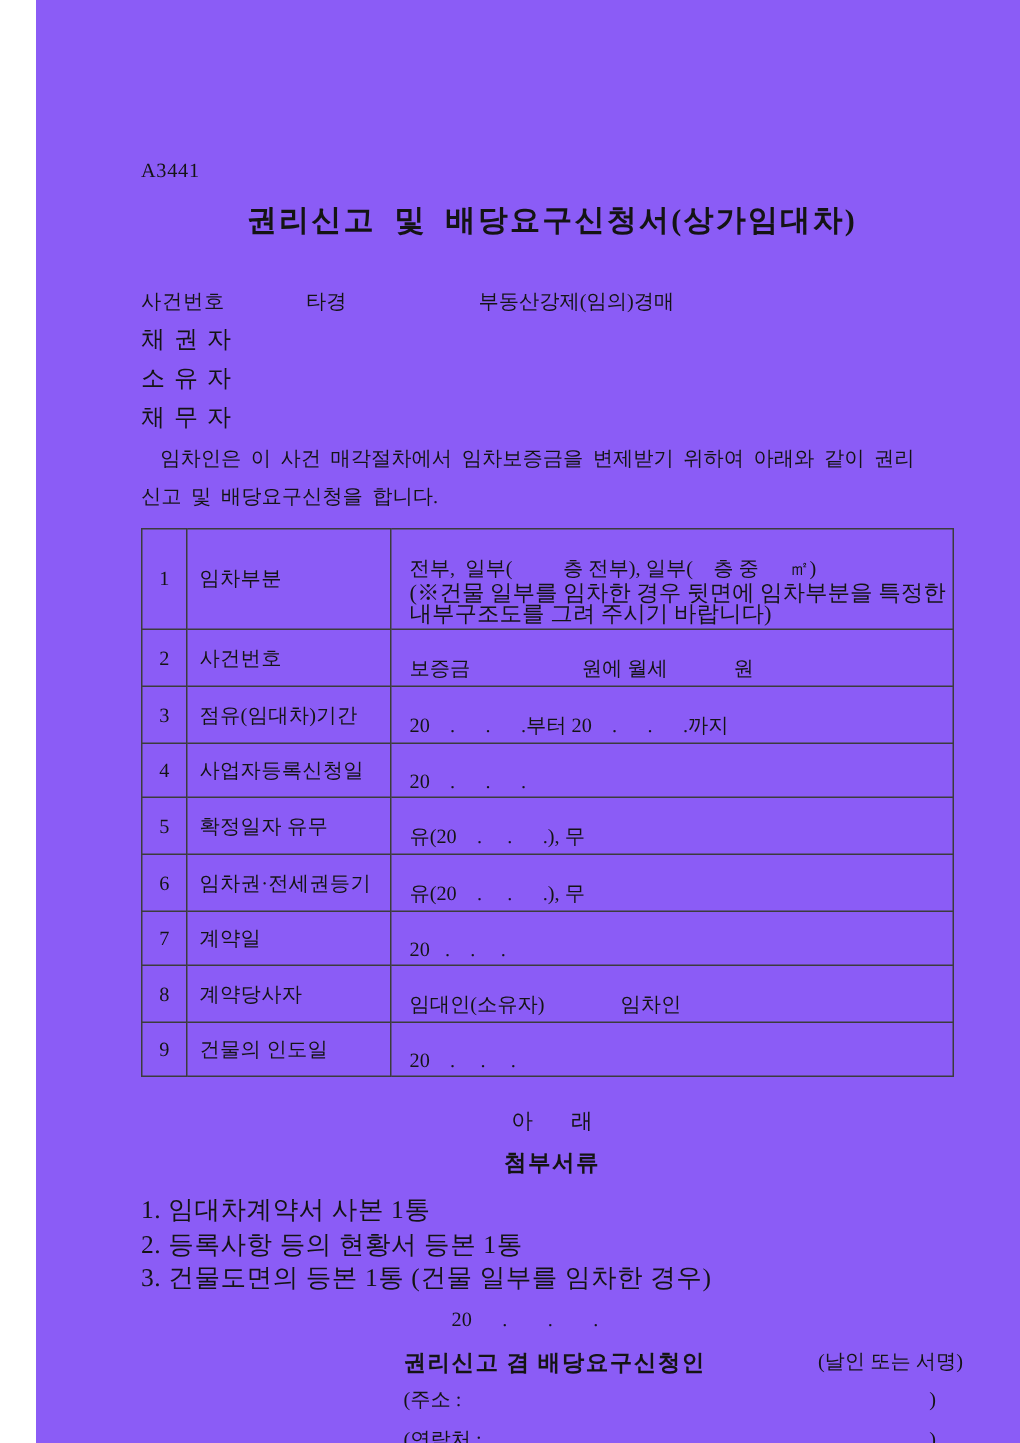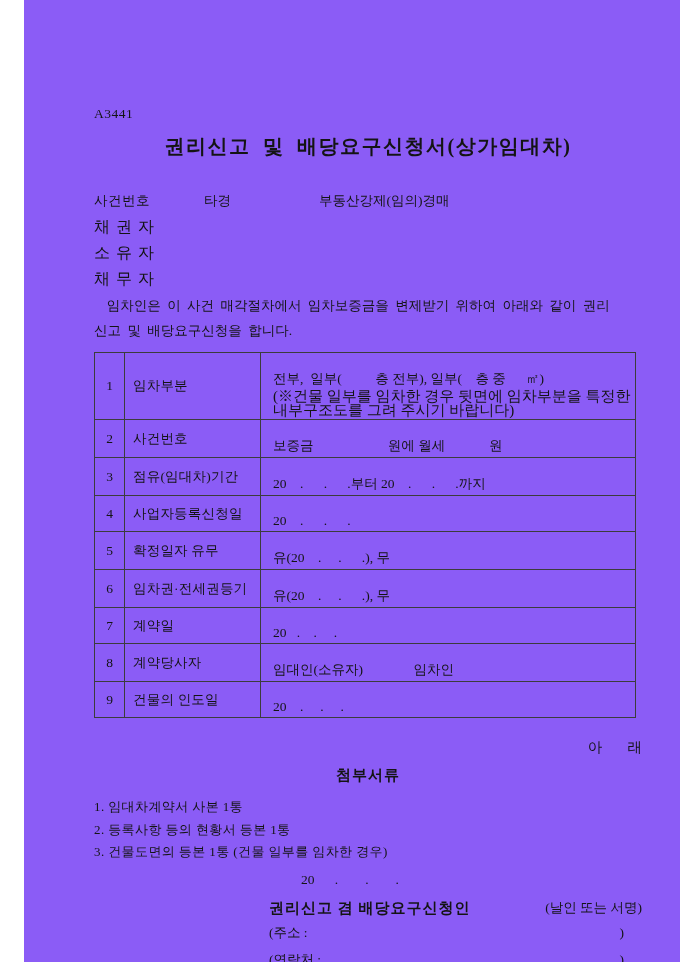--- a/index.html
+++ b/index.html
@@ -28,24 +28,24 @@
   }
   table.form { border-collapse:collapse; margin-top:9px; width:542px; table-layout:fixed; }
   table.form td { border:1px solid #3c3c3c; font-size:13.5px; vertical-align:middle; }
   td.no  { width:30px; text-align:center; }
   td.lbl { width:136px; padding-left:8px; letter-spacing:0.2px; }
   td.val { padding:17px 4px 2px 12px; }
   .pre { white-space:pre; overflow:hidden; }
   .cell-note { font-size:15px; line-height:14px; margin-top:1px; white-space:normal; letter-spacing:0; }
   tr.r1 td { height:62px; }
   tr.rx td { height:27px; }
-  .arae { text-align:right; margin-top:20px; font-size:14.5px; white-space:pre; }
+  .arae { text-align:center; margin-top:20px; font-size:14.5px; white-space:pre; }
   .attach-title { text-align:center; font-weight:bold; font-size:15px; margin-top:9px; letter-spacing:1px; }
   .attach-list { margin-top:11px; }
-  .attach { font-size:13px; line-height:22.5px; letter-spacing:0.4px; }
+  .attach { font-size:17px; line-height:22.5px; letter-spacing:0.4px; }
   .date-line { margin-top:8px; margin-left:207px; font-size:13.5px; white-space:pre; }
   .sig-row { display:flex; justify-content:space-between; margin-top:11px; font-size:13.5px; align-items:flex-start; }
   .sig-row .left { margin-left:175px; }
   .applicant { font-weight:bold; font-size:15px; letter-spacing:1px; }
   .seal-note { font-size:13.5px; }
   .addr-row { display:flex; justify-content:space-between; font-size:13.5px; line-height:25px; margin-top:2px; }
   .addr-row .left { margin-left:175px; }
   .addr-row .rparen { margin-right:18px; }
   .court-row { display:flex; justify-content:flex-end; margin-top:3px; font-size:15px; font-weight:bold; letter-spacing:1px; }
   .court-row .court { margin-right:95px; }

